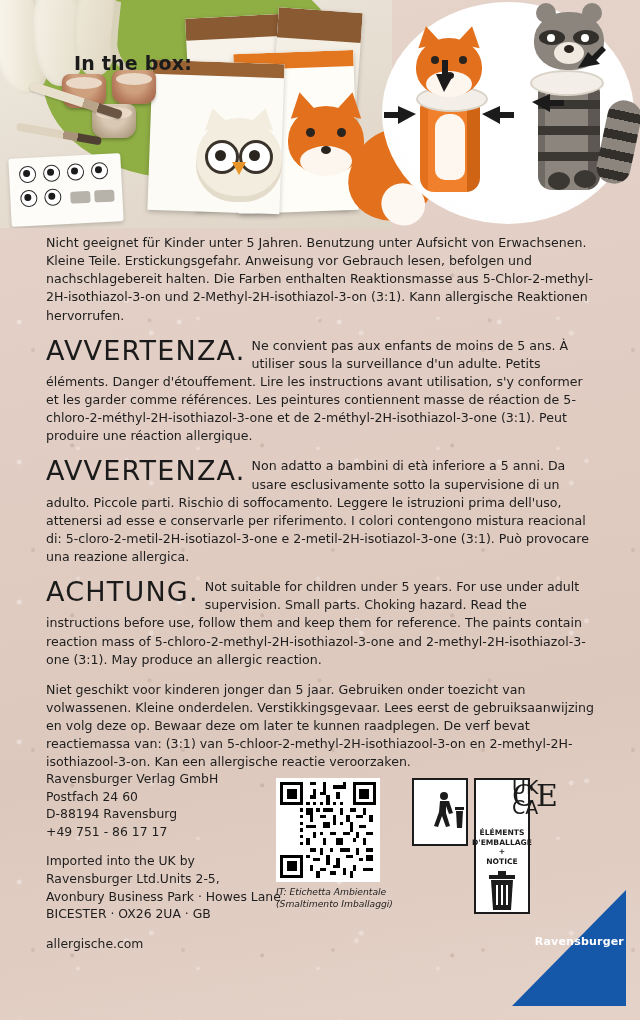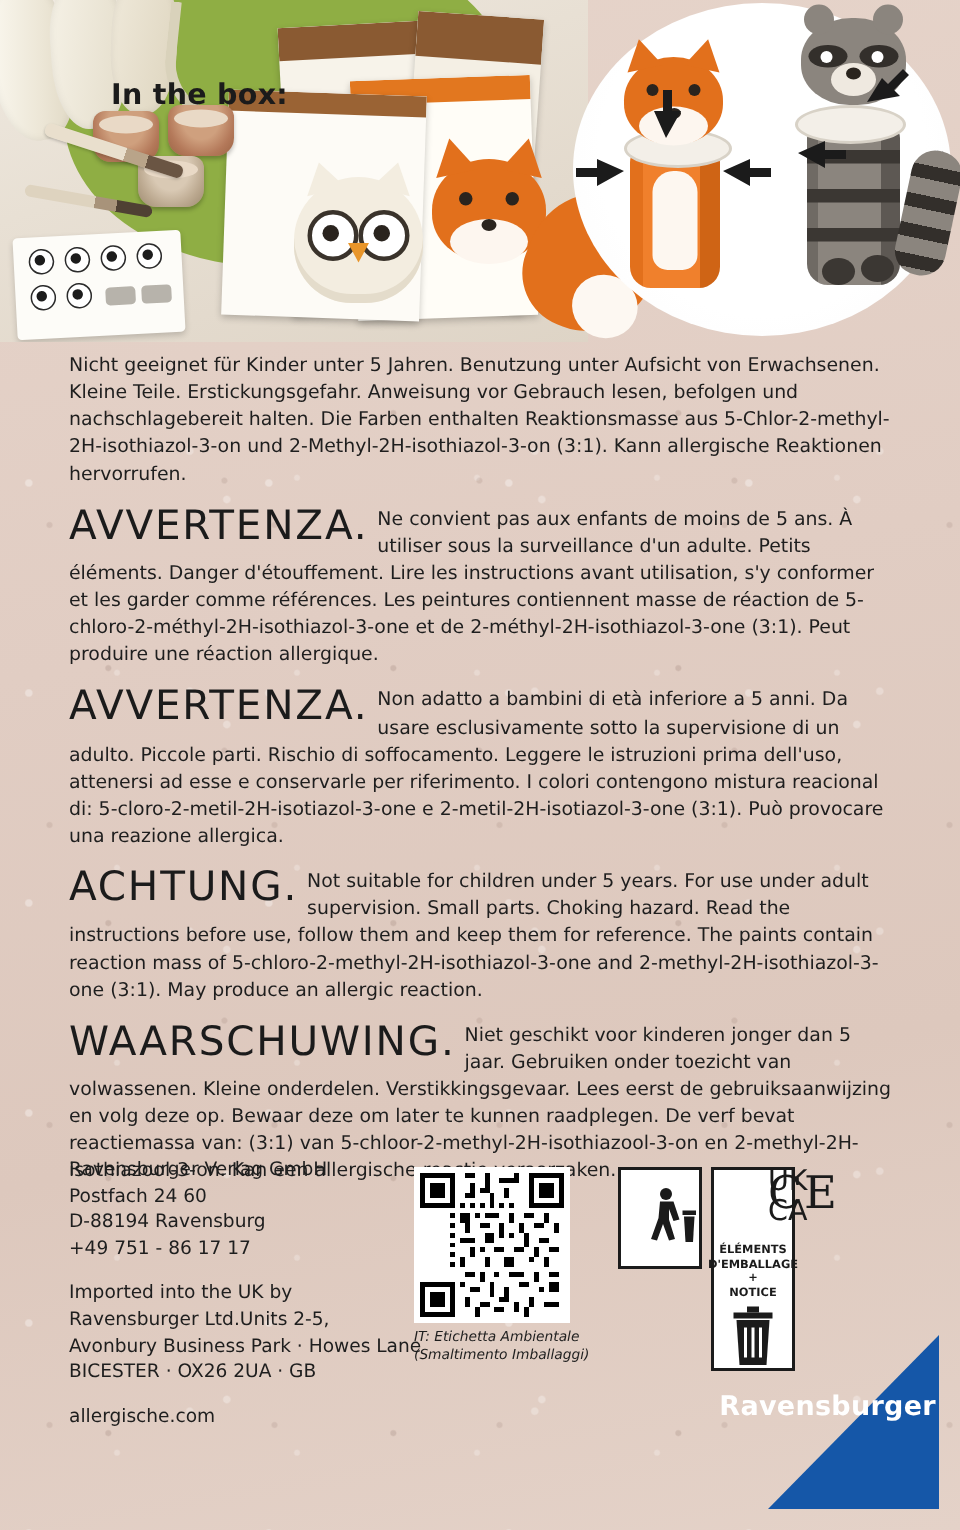--- a/index.html
+++ b/index.html
@@ -328,21 +328,21 @@
     width: 114px; height: 116px;
   }
   .rb-tri {
     position:absolute; bottom:0; left:0;
     width:0; height:0;
     border-left: 114px solid transparent;
     border-bottom: 116px solid #1557a8;
   }
   .rb-word {
     position:absolute; right: 2px; bottom: 58px;
-    color:#fff; font-size: 18px; font-weight: bold; letter-spacing: .2px;
+    color:#fff; font-size: 11px; font-weight: bold; letter-spacing: .2px;
     font-family: "DejaVu Sans", sans-serif;
   }
 </style>
 </head>
 <body>
 
 <div class="paper"></div>
 
 <div class="top-band">
 
@@ -464,21 +464,20 @@
     <span class="warn-head">AVVERTENZA</span>
     <div class="warn-body">Non adatto a bambini di età inferiore a 5 anni. Da usare esclusivamente sotto la supervisione di un adulto. Piccole parti. Rischio di soffocamento. Leggere le istruzioni prima dell'uso, attenersi ad esse e conservarle per riferimento. I colori contengono mistura reacional di: 5-cloro-2-metil-2H-isotiazol-3-one e 2-metil-2H-isotiazol-3-one (3:1). Può provocare una reazione allergica.</div>
   </div>
 
   <div class="warn-block clearfix">
     <span class="warn-head">ACHTUNG</span>
     <div class="warn-body">Not suitable for children under 5 years. For use under adult supervision. Small parts. Choking hazard. Read the instructions before use, follow them and keep them for reference. The paints contain reaction mass of 5-chloro-2-methyl-2H-isothiazol-3-one and 2-methyl-2H-isothiazol-3-one (3:1). May produce an allergic reaction.</div>
   </div>
 
   <div class="warn-block clearfix">
-    <span class="warn-head">WAARSCHUWING</span>
     <div class="warn-body">Niet geschikt voor kinderen jonger dan 5 jaar. Gebruiken onder toezicht van volwassenen. Kleine onderdelen. Verstikkingsgevaar. Lees eerst de gebruiksaanwijzing en volg deze op. Bewaar deze om later te kunnen raadplegen. De verf bevat reactiemassa van: (3:1) van 5-chloor-2-methyl-2H-isothiazool-3-on en 2-methyl-2H-isothiazool-3-on. Kan een allergische reactie veroorzaken.</div>
   </div>
 </div>
 
 <div class="footer">
   <div class="addr-block" style="white-space:pre-line">Ravensburger Verlag GmbH
 Postfach 24 60
 D-88194 Ravensburg
 +49 751 - 86 17 17</div>
   <div class="addr-block" style="white-space:pre-line">Imported into the UK by

